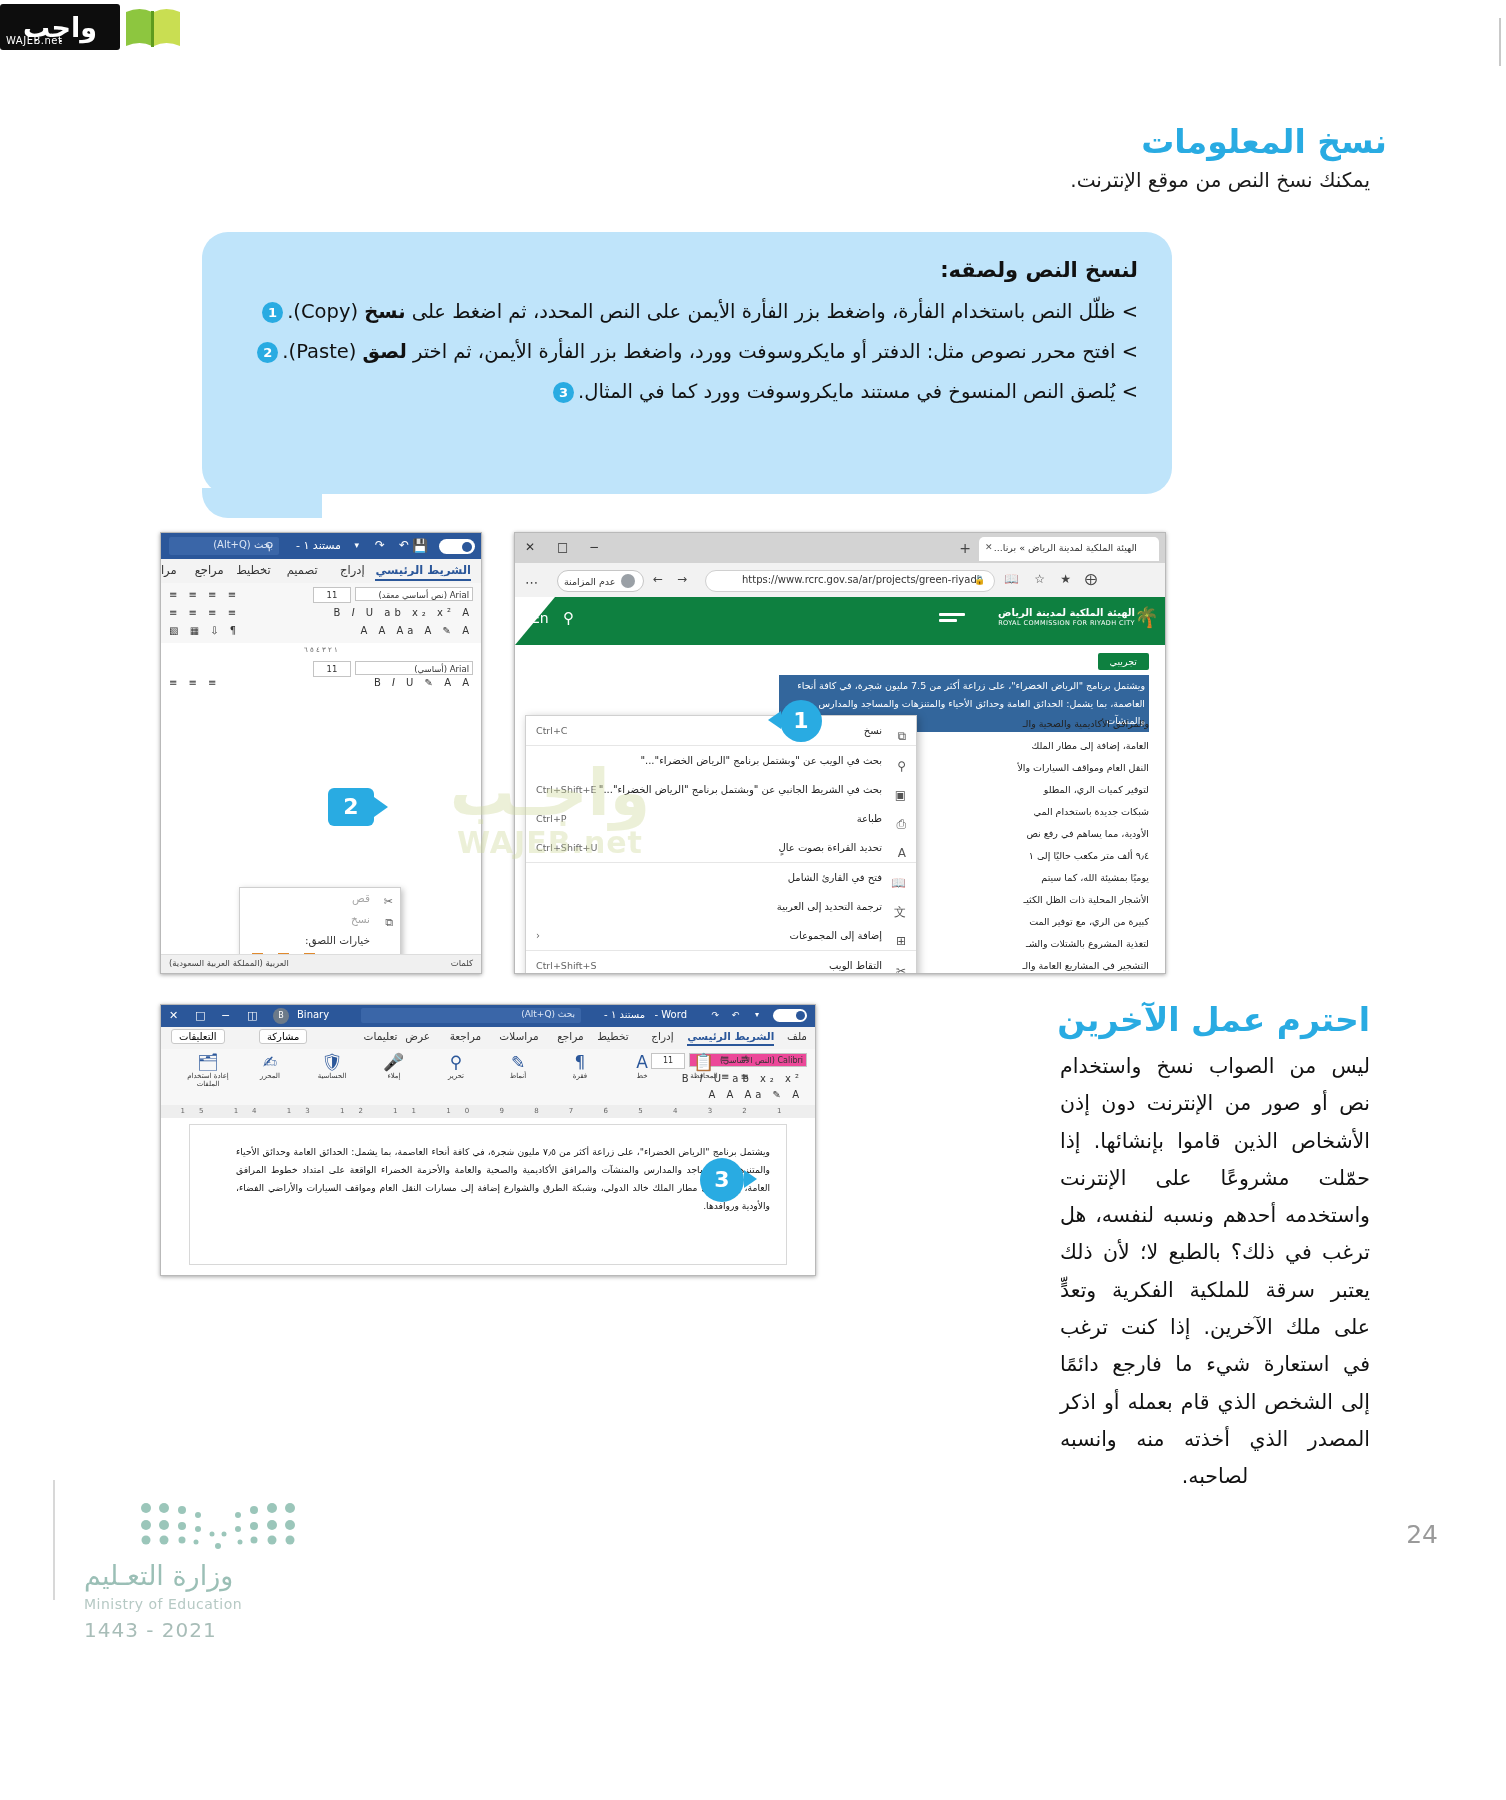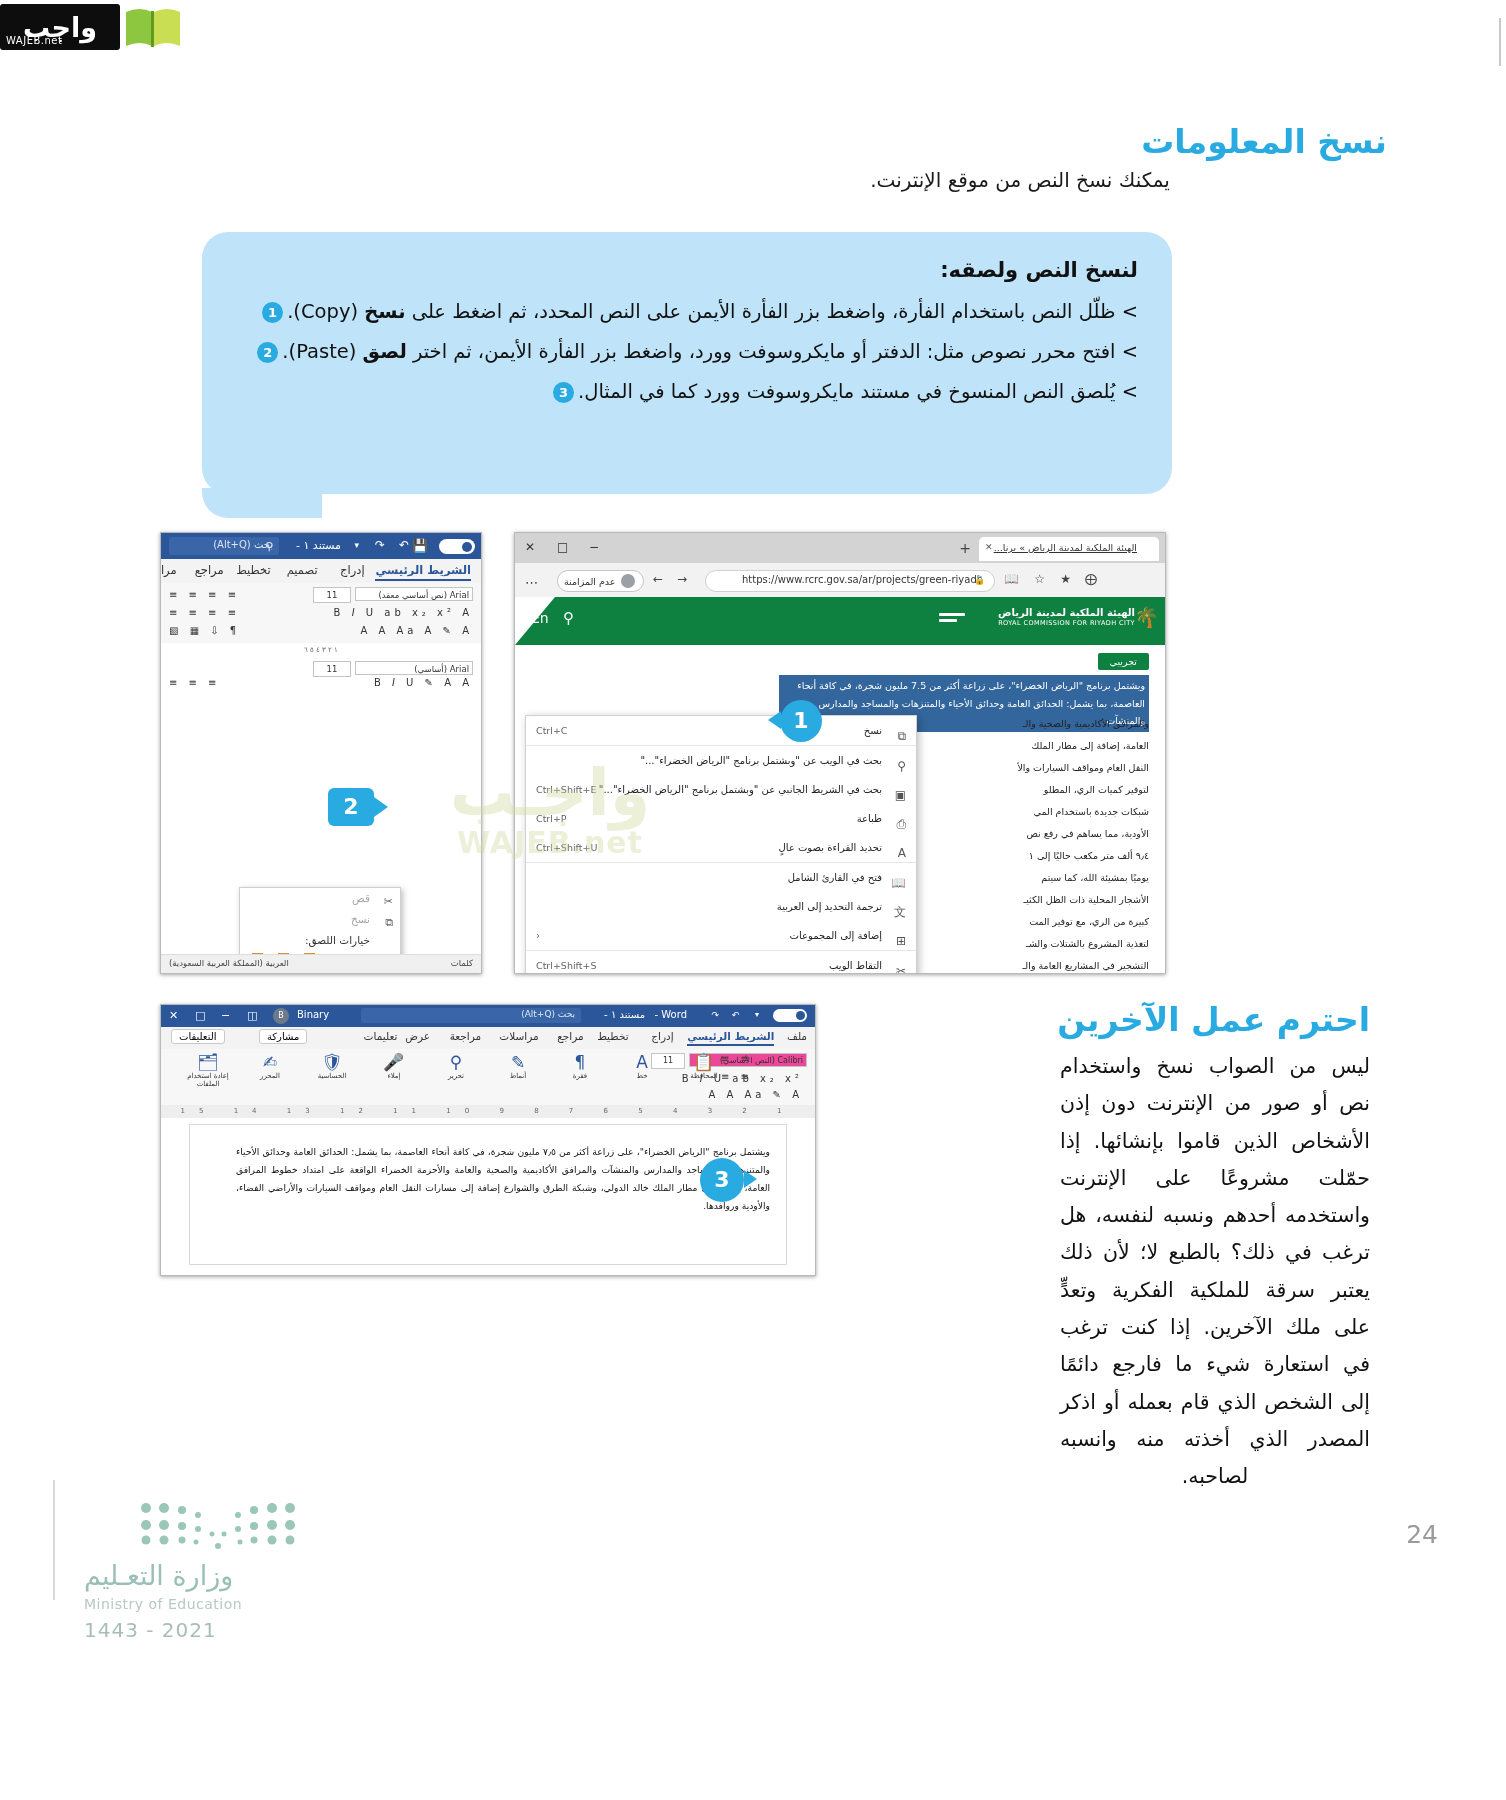--- a/index.html
+++ b/index.html
@@ -22,21 +22,21 @@
   
   .edge-rule{position:absolute;right:5px;top:18px;width:2px;height:48px;background:#c9c9c9;}
   .edge-rule2{position:absolute;left:53px;top:1480px;width:2px;height:120px;background:#d8d8d8;}
 
   
   .h-blue{
     color:#29ABE2;font-size:33px;font-weight:bold;line-height:1.2;
     font-family:"DejaVu Sans","Liberation Sans",sans-serif;
   }
   #heading-copy{position:absolute;right:119px;top:122px;width:640px;text-align:right;}
-  #intro-line{position:absolute;right:136px;top:168px;width:700px;text-align:center;
+  #intro-line{position:absolute;right:136px;top:168px;width:700px;text-align:right;
               font-size:20px;color:#1a1a1a;}
 
   
   .callout{
     position:absolute;left:202px;top:232px;width:970px;height:262px;
     background:#BFE4FA;border-radius:26px 26px 26px 26px;
   }
   .callout::after{
     content:"";position:absolute;left:0;bottom:-24px;width:120px;height:30px;
     background:#BFE4FA;border-bottom-left-radius:26px;
@@ -95,21 +95,21 @@
   .ctx1-item.dim{color:#a6a6a6;}
   .ctx1-ico{position:absolute;right:7px;top:3px;font-size:11px;color:#666;}
   .paste-row{height:28px;display:flex;flex-direction:row-reverse;align-items:center;gap:6px;padding:0 30px 0 8px;}
   .paste-ico{width:18px;height:19px;border:1px solid #E08A2E;border-radius:2px;background:#fff;position:relative;}
   .paste-ico::before{content:"";position:absolute;left:3px;top:-2px;width:9px;height:4px;border:1px solid #E08A2E;background:#fff;}
 
   
   #shot-browser{left:514px;top:532px;width:650px;height:440px;border:1px solid #b9b9b9;}
   .br-tabbar{position:absolute;left:0;top:0;right:0;height:30px;background:#d3d3d3;}
   .br-tab{position:absolute;right:6px;top:4px;width:180px;height:24px;background:#fff;border-radius:5px 5px 0 0;}
-  .br-tab .t{position:absolute;right:22px;top:5px;font-size:9.5px;color:#333;white-space:nowrap;overflow:hidden;width:148px;text-align:right;text-decoration:underline;}
+  .br-tab .t{position:absolute;right:22px;top:5px;font-size:9.5px;color:#333;white-space:nowrap;overflow:hidden;width:148px;text-align:right;}
   .br-tab .x{position:absolute;left:6px;top:5px;font-size:9px;color:#555;}
   .br-plus{position:absolute;right:194px;top:7px;font-size:14px;color:#444;}
   .br-winbtn{position:absolute;top:7px;font-size:12px;color:#333;}
   .br-nav{position:absolute;left:0;top:30px;right:0;height:34px;background:#f2f2f2;border-bottom:1px solid #ddd;}
   .br-urlbox{position:absolute;right:170px;left:190px;top:7px;height:20px;background:#fff;border:1px solid #d0d0d0;border-radius:11px;}
   .br-url{position:absolute;left:36px;top:3px;font-size:10px;color:#333;direction:ltr;}
   .br-lock{position:absolute;right:8px;top:4px;font-size:9px;color:#555;}
   .br-icn{position:absolute;top:9px;font-size:12px;color:#444;}
   .br-profile{position:absolute;left:42px;top:7px;height:20px;padding:0 8px 0 6px;border:1px solid #c6c6c6;border-radius:11px;background:#fff;
               display:flex;align-items:center;gap:5px;flex-direction:row-reverse;}

